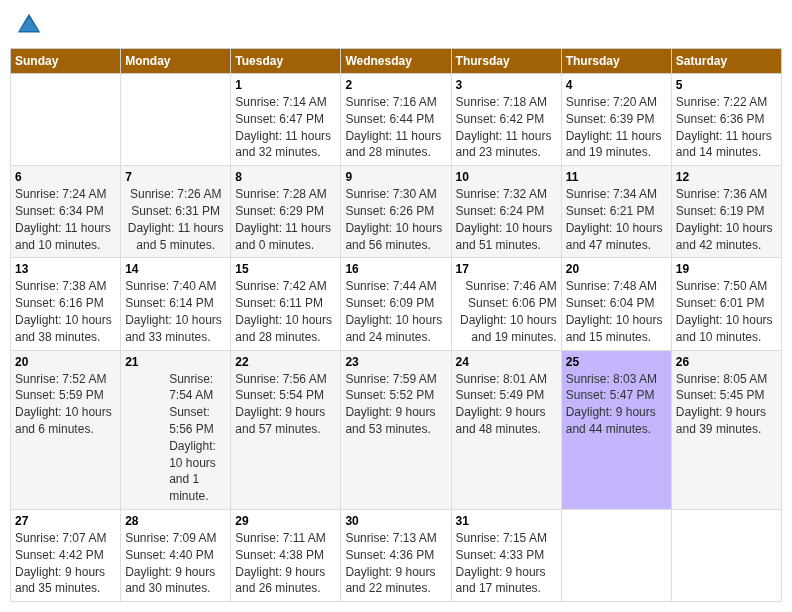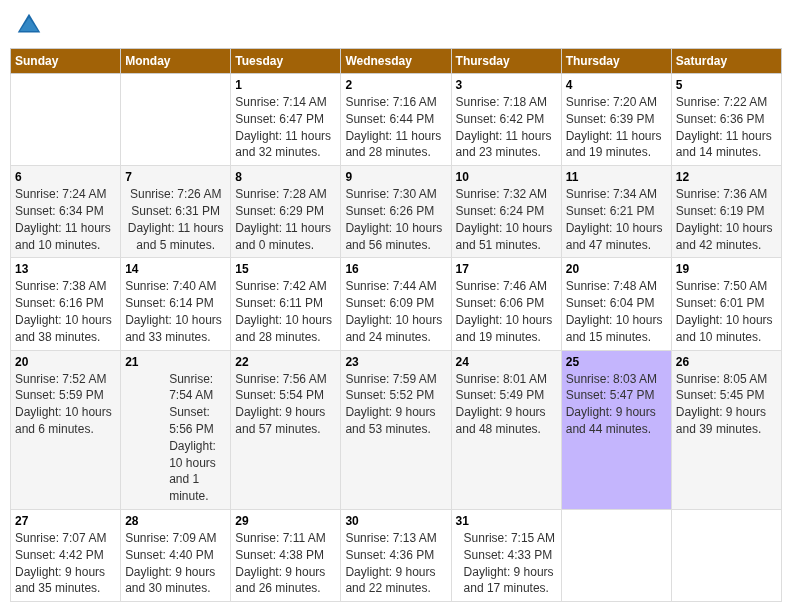--- a/index.html
+++ b/index.html
@@ -217,21 +217,21 @@
 Daylight: 10 hours and 28 minutes.</div>
         </td>
         <td>
           <span class="day-number">16</span>
           <div class="day-info" style="white-space: pre-line;">Sunrise: 7:44 AM
 Sunset: 6:09 PM
 Daylight: 10 hours and 24 minutes.</div>
         </td>
         <td>
           <span class="day-number">17</span>
-          <div class="day-info" style="white-space: pre-line;">Sunrise: 7:46 AM
+          <div class="day-info" style="white-space: pre-line; text-align: right;">Sunrise: 7:46 AM
 Sunset: 6:06 PM
 Daylight: 10 hours and 19 minutes.</div>
         </td>
         <td>
           <span class="day-number">20</span>
           <div class="day-info" style="white-space: pre-line;">Sunrise: 7:48 AM
 Sunset: 6:04 PM
 Daylight: 10 hours and 15 minutes.</div>
         </td>
         <td>
@@ -305,21 +305,21 @@
 Daylight: 9 hours and 26 minutes.</div>
         </td>
         <td>
           <span class="day-number">30</span>
           <div class="day-info" style="white-space: pre-line;">Sunrise: 7:13 AM
 Sunset: 4:36 PM
 Daylight: 9 hours and 22 minutes.</div>
         </td>
         <td>
           <span class="day-number">31</span>
-          <div class="day-info" style="white-space: pre-line; margin-left: 8px;">Sunrise: 7:15 AM
+          <div class="day-info" style="white-space: pre-line;">Sunrise: 7:15 AM
 Sunset: 4:33 PM
 Daylight: 9 hours and 17 minutes.</div>
         </td>
         <td class="empty-cell"></td>
         <td class="empty-cell"></td>
       </tr>
     </tbody>
 </table>
 
 </body></html>

